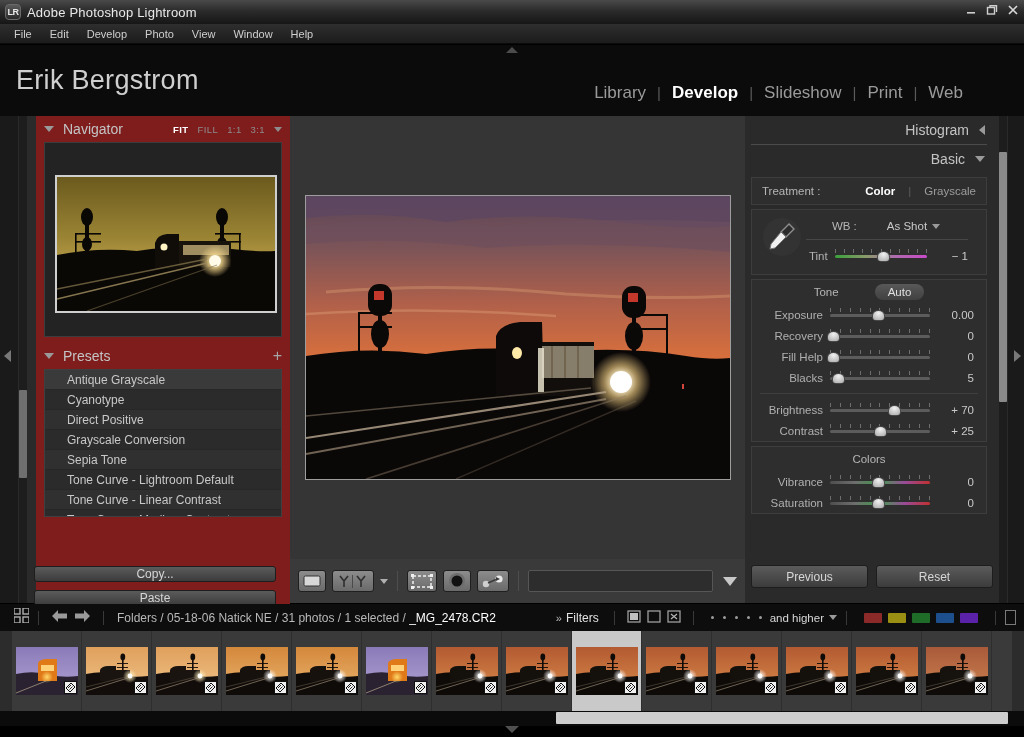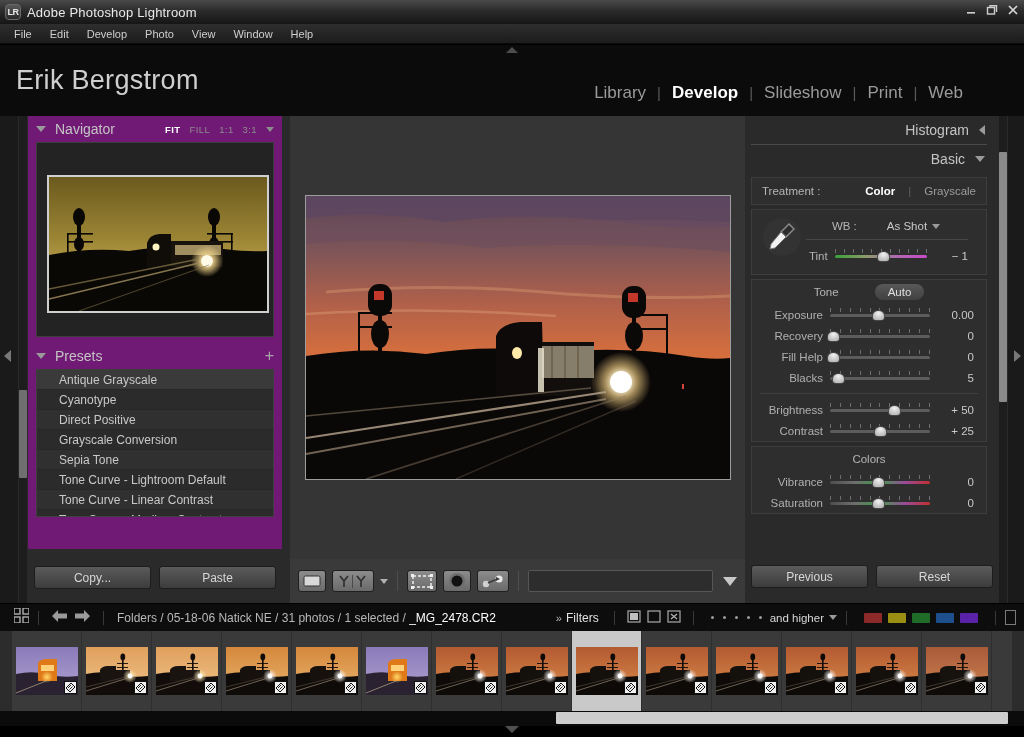--- a/index.html
+++ b/index.html
@@ -77,22 +77,22 @@
   }
   .left-scroll-track {
     position: absolute; left: 19px; top: 116px; width: 8px; height: 487px;
     background: #1d1d1d;
   }
   .left-scroll-thumb {
     position: absolute; left: 19px; top: 390px; width: 8px; height: 88px;
     background: #6f6f6f; border-radius: 1px;
   }
   .left-inner {
-    position: absolute; left: 28px; top: 116px; width: 254px; height: 433px;
-    background: #701a75;
+    position: absolute; left: 36px; top: 116px; width: 254px; height: 488px;
+    background: #7f1d1d;
   }
   .collapse-arrow-left {
     position: absolute; left: 4px; top: 350px;
     width: 0; height: 0; border-top: 6px solid transparent; border-bottom: 6px solid transparent;
     border-right: 7px solid #787878;
   }
 
   
   .panel-head {
     display: flex; align-items: center; height: 26px; padding: 0 8px;
@@ -136,21 +136,21 @@
   .preset-item:nth-child(even) { background: #2b2b2b; }
   .preset-item.hl { background: #3a3a3a; }
 
   .left-bottom-arrow {
     position: absolute; left: 50%; top: 556px; transform: translateX(-50%);
     width: 0; height: 0; border-left: 5px solid transparent; border-right: 5px solid transparent;
     border-top: 5px solid #8a8a8a;
   }
   .cp-row {
     position: absolute; left: 34px; top: 566px; width: 242px;
-    display: flex; gap: 8px;
+    display: flex; gap: 8px; flex-direction: column;
   }
   .btn {
     flex: 1; height: 23px; border-radius: 3px;
     background: linear-gradient(to bottom,#5b5b5b,#3c3c3c);
     border: 1px solid #1d1d1d; color: #d6d6d6; font-size: 12px;
     display: flex; align-items: center; justify-content: center; cursor: default;
   }
 
   
   .center {
@@ -751,21 +751,21 @@
               <i></i>
               <i></i>
               <i></i>
               <i></i>
               <i></i>
               <i></i>
             </span>
           <span class="sl-track"></span>
             <span class="sl-knob" style="left:64%"></span>
         </span>
-        <span class="sl-val">+ 50</span>
+        <span class="sl-val">+ 70</span>
       </div>
       <div class="slider-row">
         <span class="sl-label">Contrast</span>
         <span class="sl-track-wrap">
           <span class="sl-ticks">
               <i></i>
               <i></i>
               <i></i>
               <i></i>
               <i></i>

